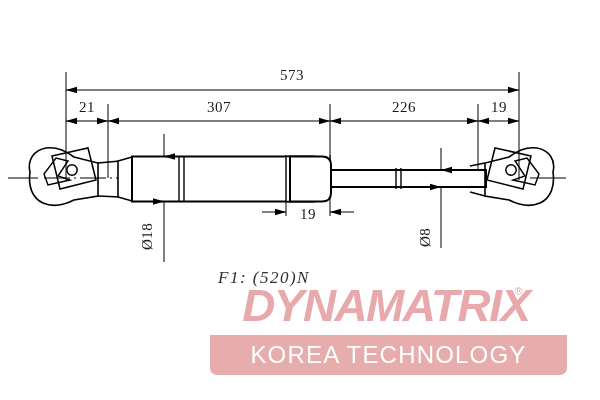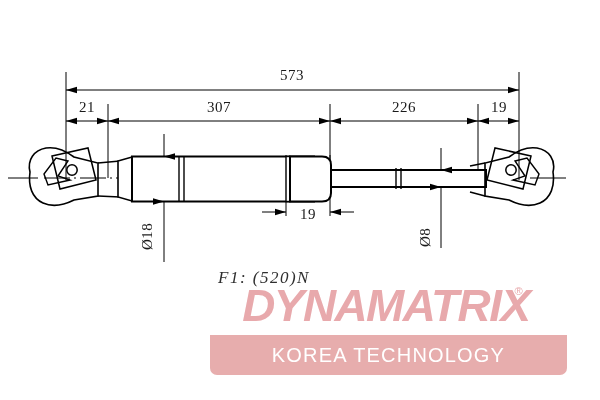--- a/index.html
+++ b/index.html
@@ -86,21 +86,21 @@
     bottom: 0;
     width: 100%;
     height: 40px;
     background: #e7adad;
     display: flex;
     align-items: center;
     justify-content: center;
   }
   #wm-tagline {
     font-family: "Liberation Sans", sans-serif;
-    font-size: 20px;
+    font-size: 24px;
     color: #ffffff;
     letter-spacing: 1.2px;
     white-space: nowrap;
   }
   #force-label {
     position: absolute;
     left: 218px;
     top: 268px;
     font-family: "Liberation Serif", serif;
     font-size: 17px;

